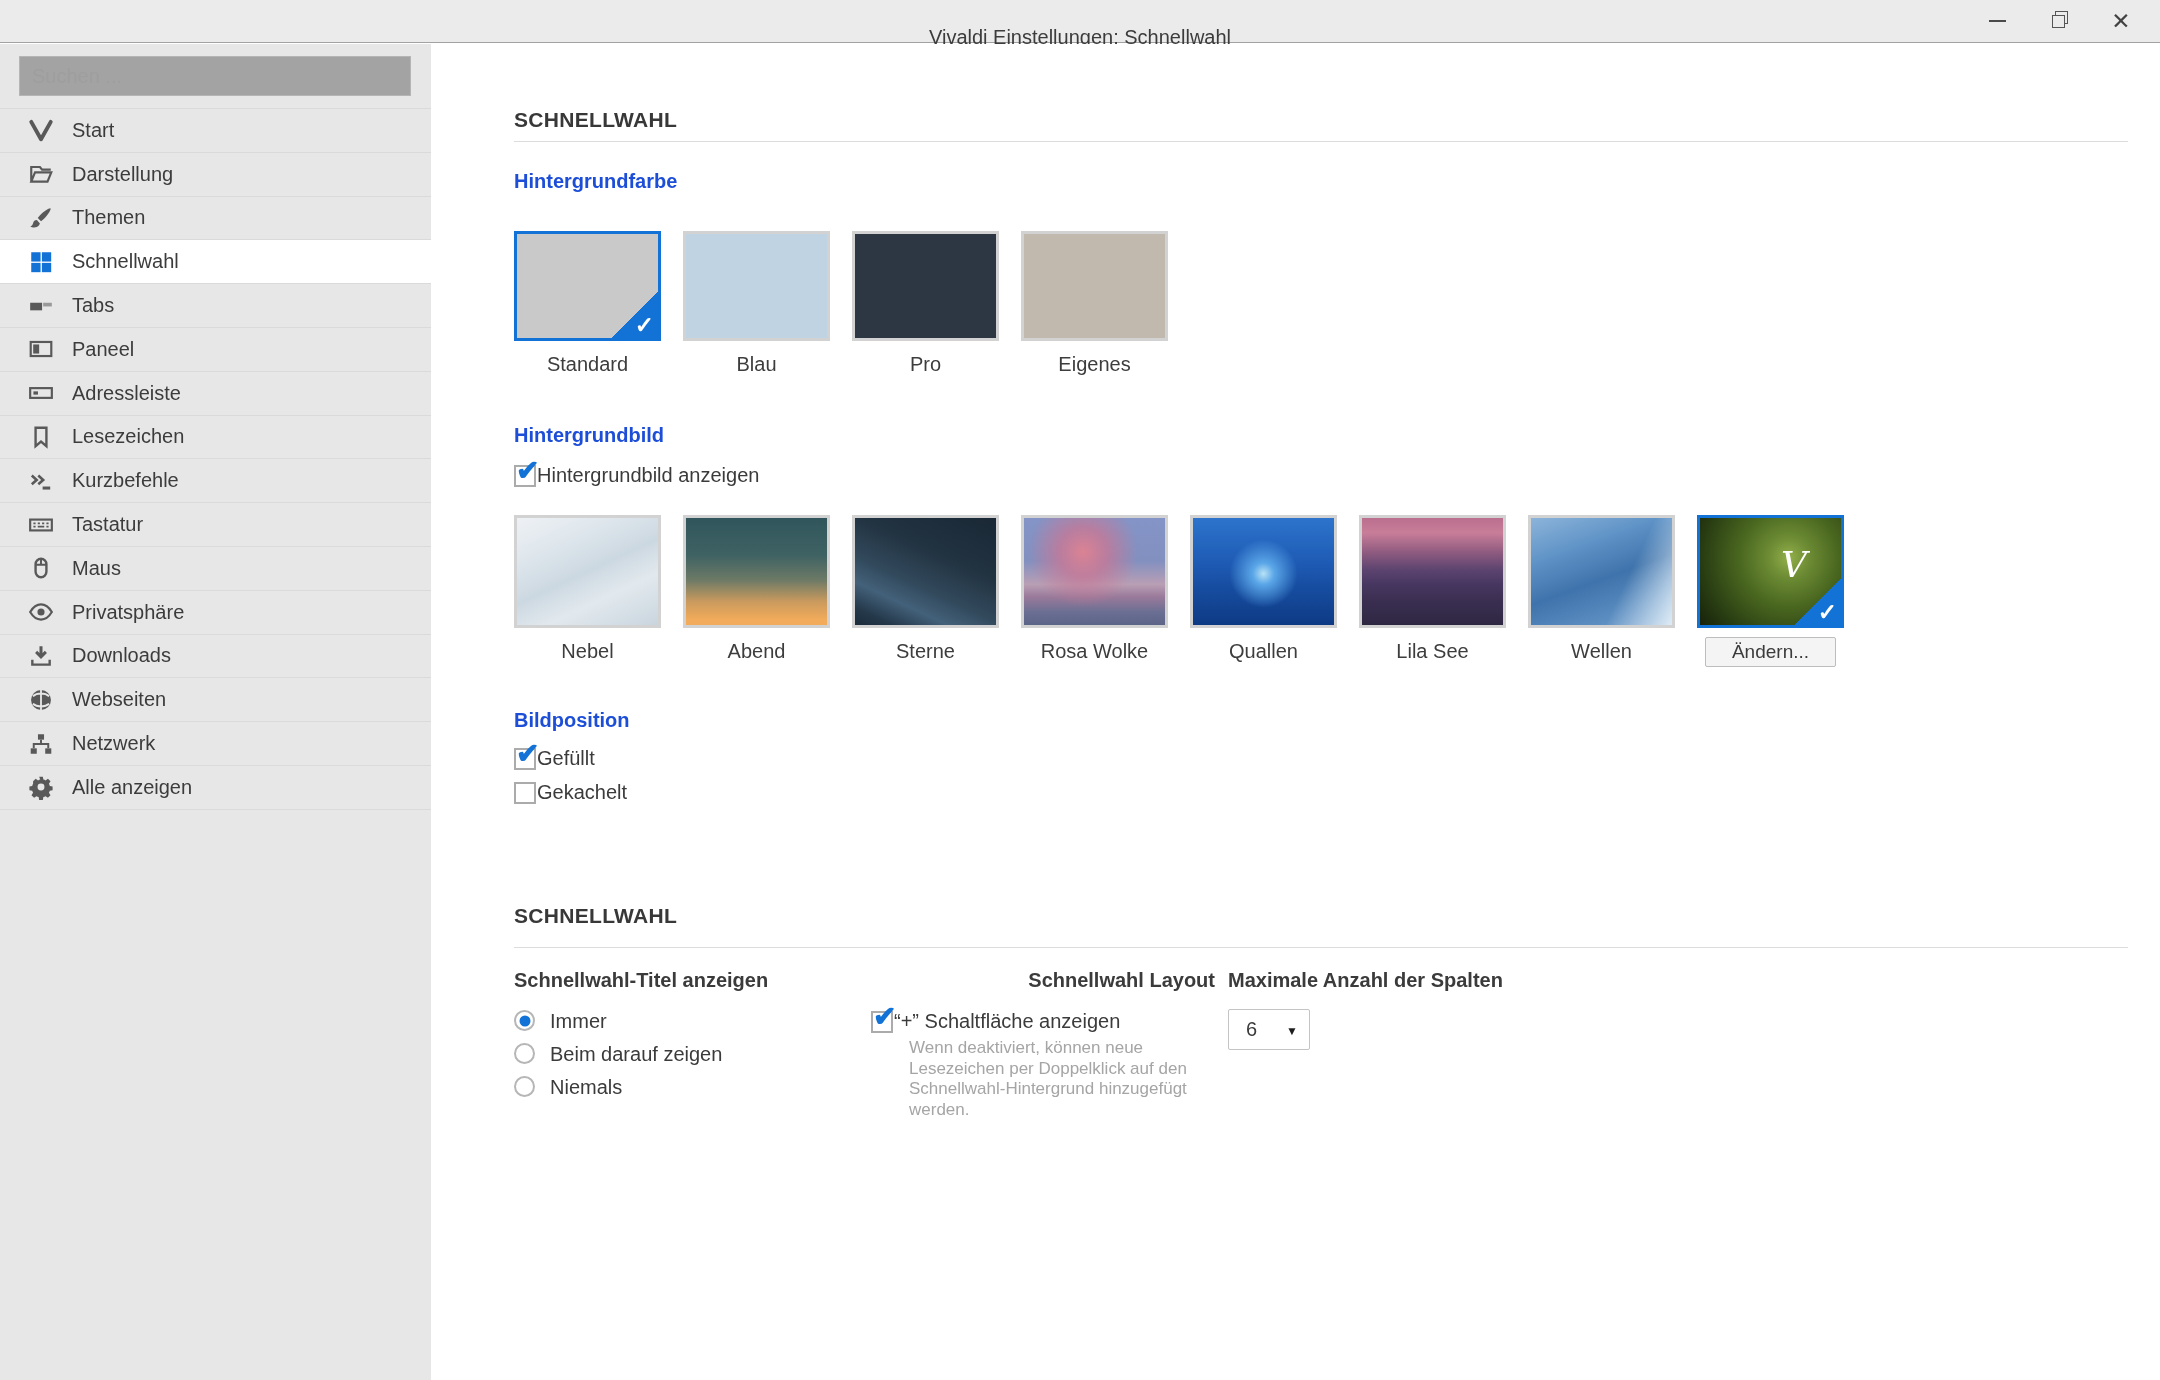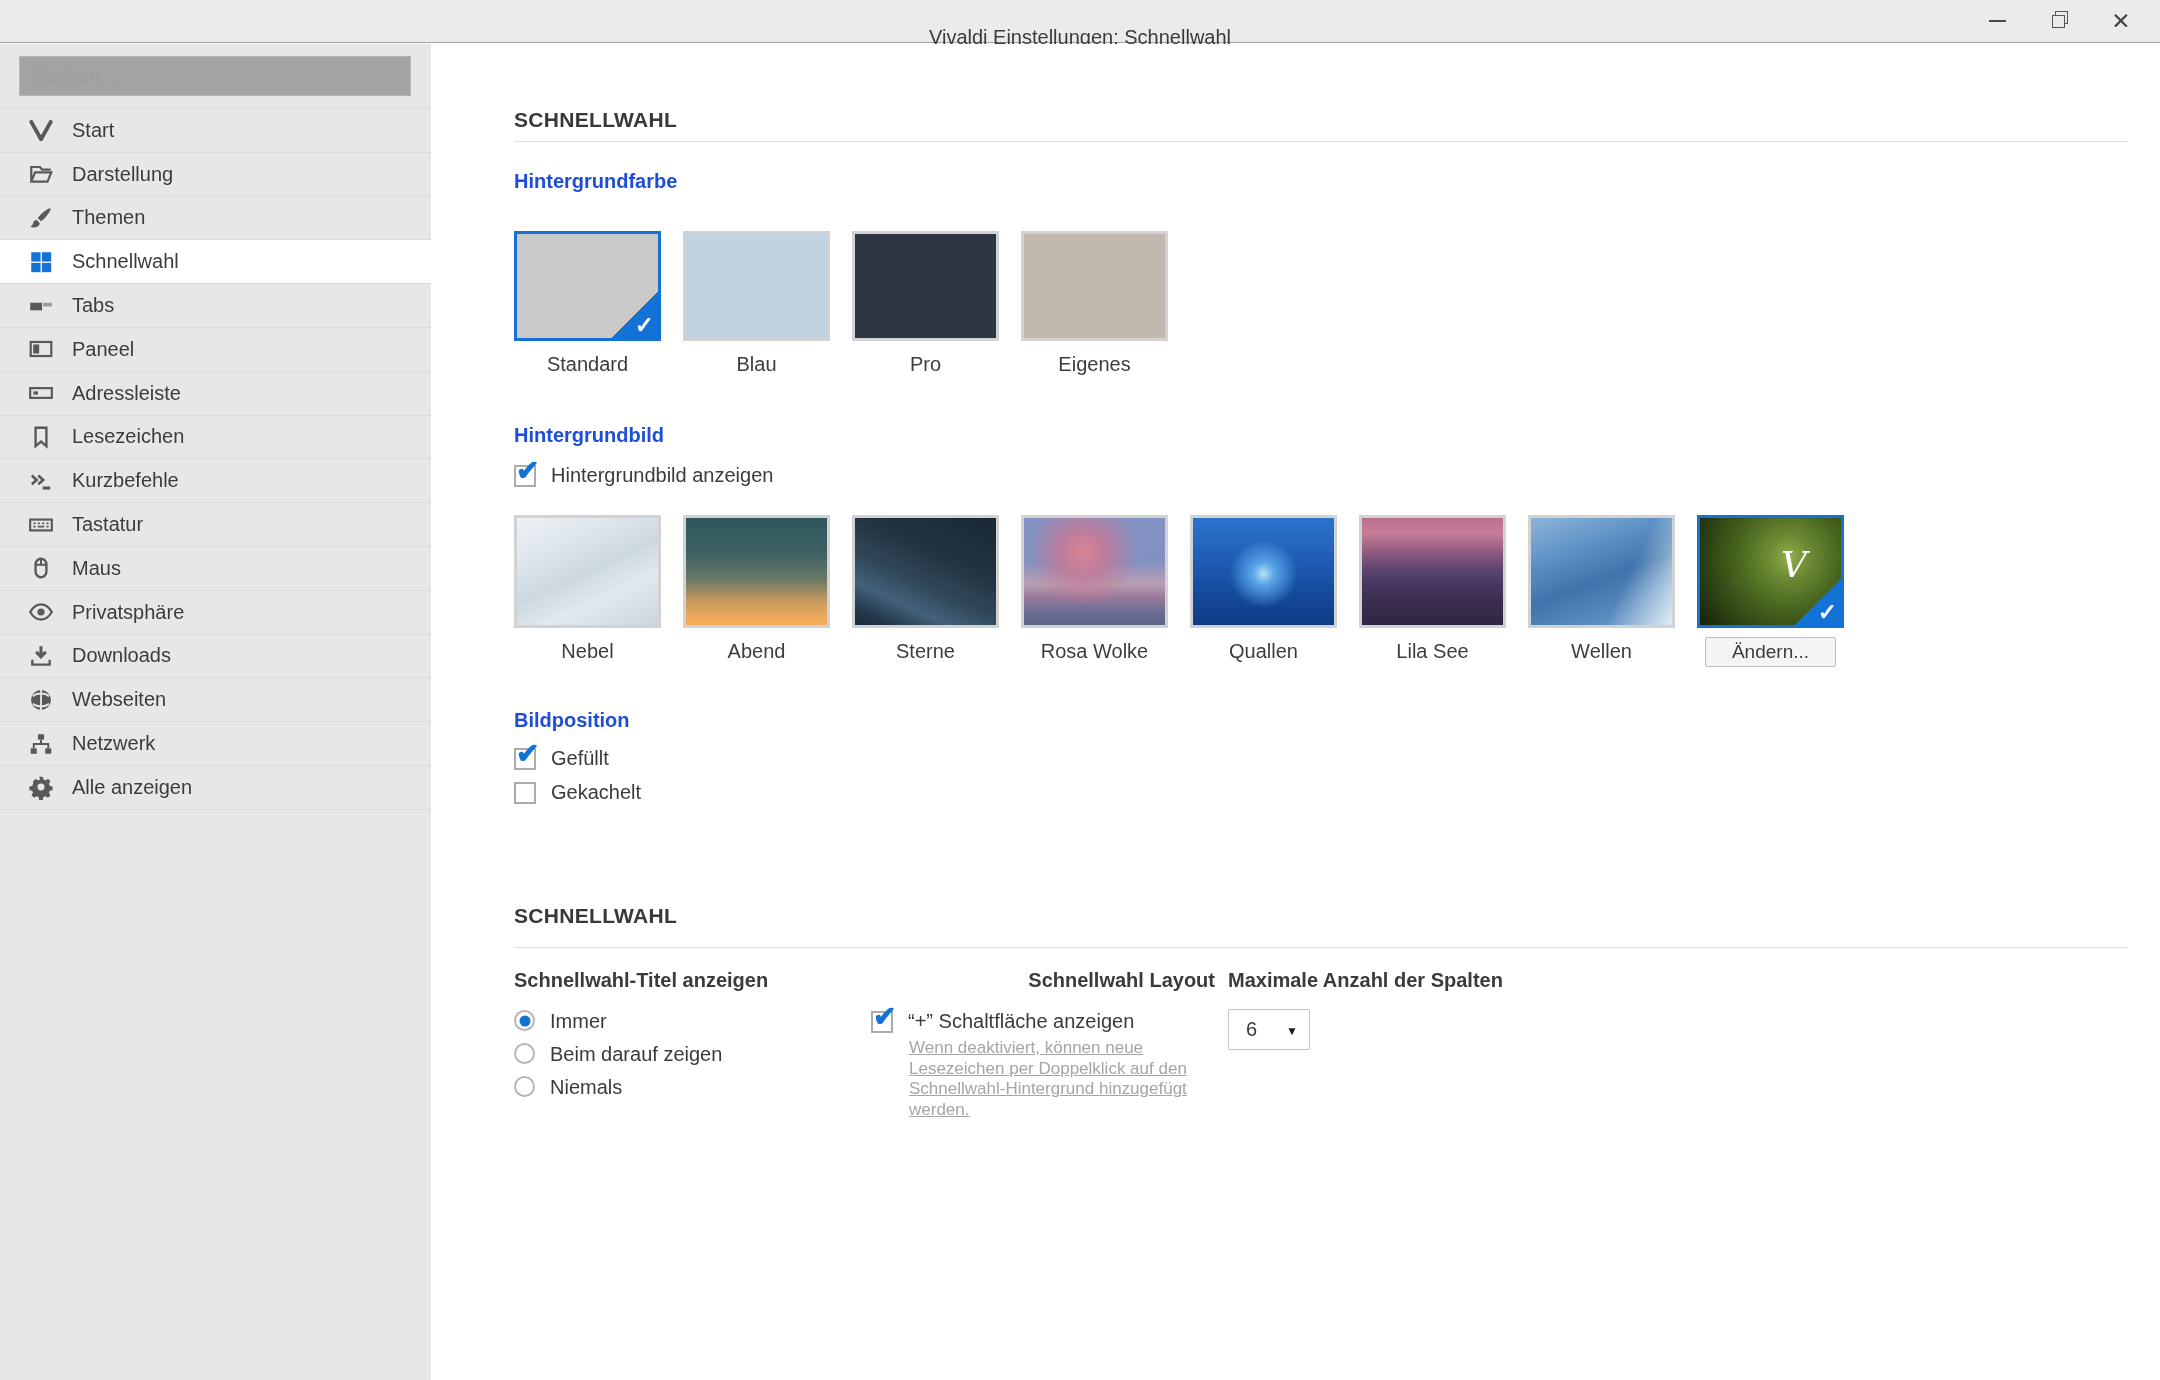--- a/index.html
+++ b/index.html
@@ -62,42 +62,42 @@
   .tile-label:empty { display:none; }
   .overlay-v { position:absolute; right:34px; top:26px; color:#fff; font-size:36px;
     font-family:"DejaVu Serif", serif; font-style:italic; }
   .overlay-v:empty { display:none; }
   .thumb-btn { display:none; margin-top:9px; width:131px; height:30px; background:#f4f4f4;
     border:1px solid #bdbdbd; border-radius:2px; font-size:19px; color:#3b3b3b;
     font-family:"Liberation Sans", sans-serif; cursor:pointer; }
   .thumb-btn.visible { display:block; }
 
   
-  .cb-row { display:flex; align-items:center; gap:15px; }
+  .cb-row { display:flex; align-items:center; gap:1px; }
   .checkbox { width:22px; height:22px; border:2px solid #ababab; background:#fff; position:relative; flex:none; }
   .checkbox .mark { display:none; position:absolute; left:0px; top:-13px; font-size:28px; font-weight:bold; color:#1272d6; }
   .checkbox .mark::before { content:"\2714"; }
   .checkbox.checked .mark { display:block; }
   .cb-label { font-size:20px; color:#3b3b3b; }
   .radio { width:21px; height:21px; border:2px solid #b6b6b6; border-radius:50%; background:#fff; position:relative; flex:none; }
   .radio .dot { display:none; position:absolute; left:50%; top:50%; transform:translate(-50%,-50%);
     width:11px; height:11px; border-radius:50%; background:#1272d6; }
   .radio.selected .dot { display:block; }
 
   .abs { position:absolute; }
   .v-group { display:flex; flex-direction:column; gap:11px; }
 
   
   .cols { position:absolute; left:83px; top:925px; width:1610px; height:220px; }
   .col { position:absolute; top:0; }
   .col-h { font-size:20px; font-weight:bold; color:#3b3b3b; height:24px;text-align:right; }
   .radio-group { margin-top:17px; display:flex; flex-direction:column; gap:10px; }
   .radio-row { display:flex; align-items:flex-start; gap:15px; height:23px; cursor:default; }
   .layout-check { margin-top:17px; }
-  .desc { margin:5px 0 0 38px; width:306px; font-size:17px; line-height:20.5px; color:#a5a5a5;text-decoration:underline; }
+  .desc { margin:5px 0 0 38px; width:306px; font-size:17px; line-height:20.5px; color:#a5a5a5; }
   .dropdown { margin-top:16px; width:82px; height:41px; border:1px solid #c4c4c4; border-radius:2px;
     background:#fff; display:flex; align-items:center; justify-content:space-between;
     padding:0 11px 0 17px; cursor:pointer; }
   .dd-value { font-size:20px; color:#3b3b3b; }
   .dd-arrow::before { content:"\25BC"; font-size:12px; color:#1c1c1c; }
 </style>
 </head>
 <body>
 
 <div class="titlebar">

